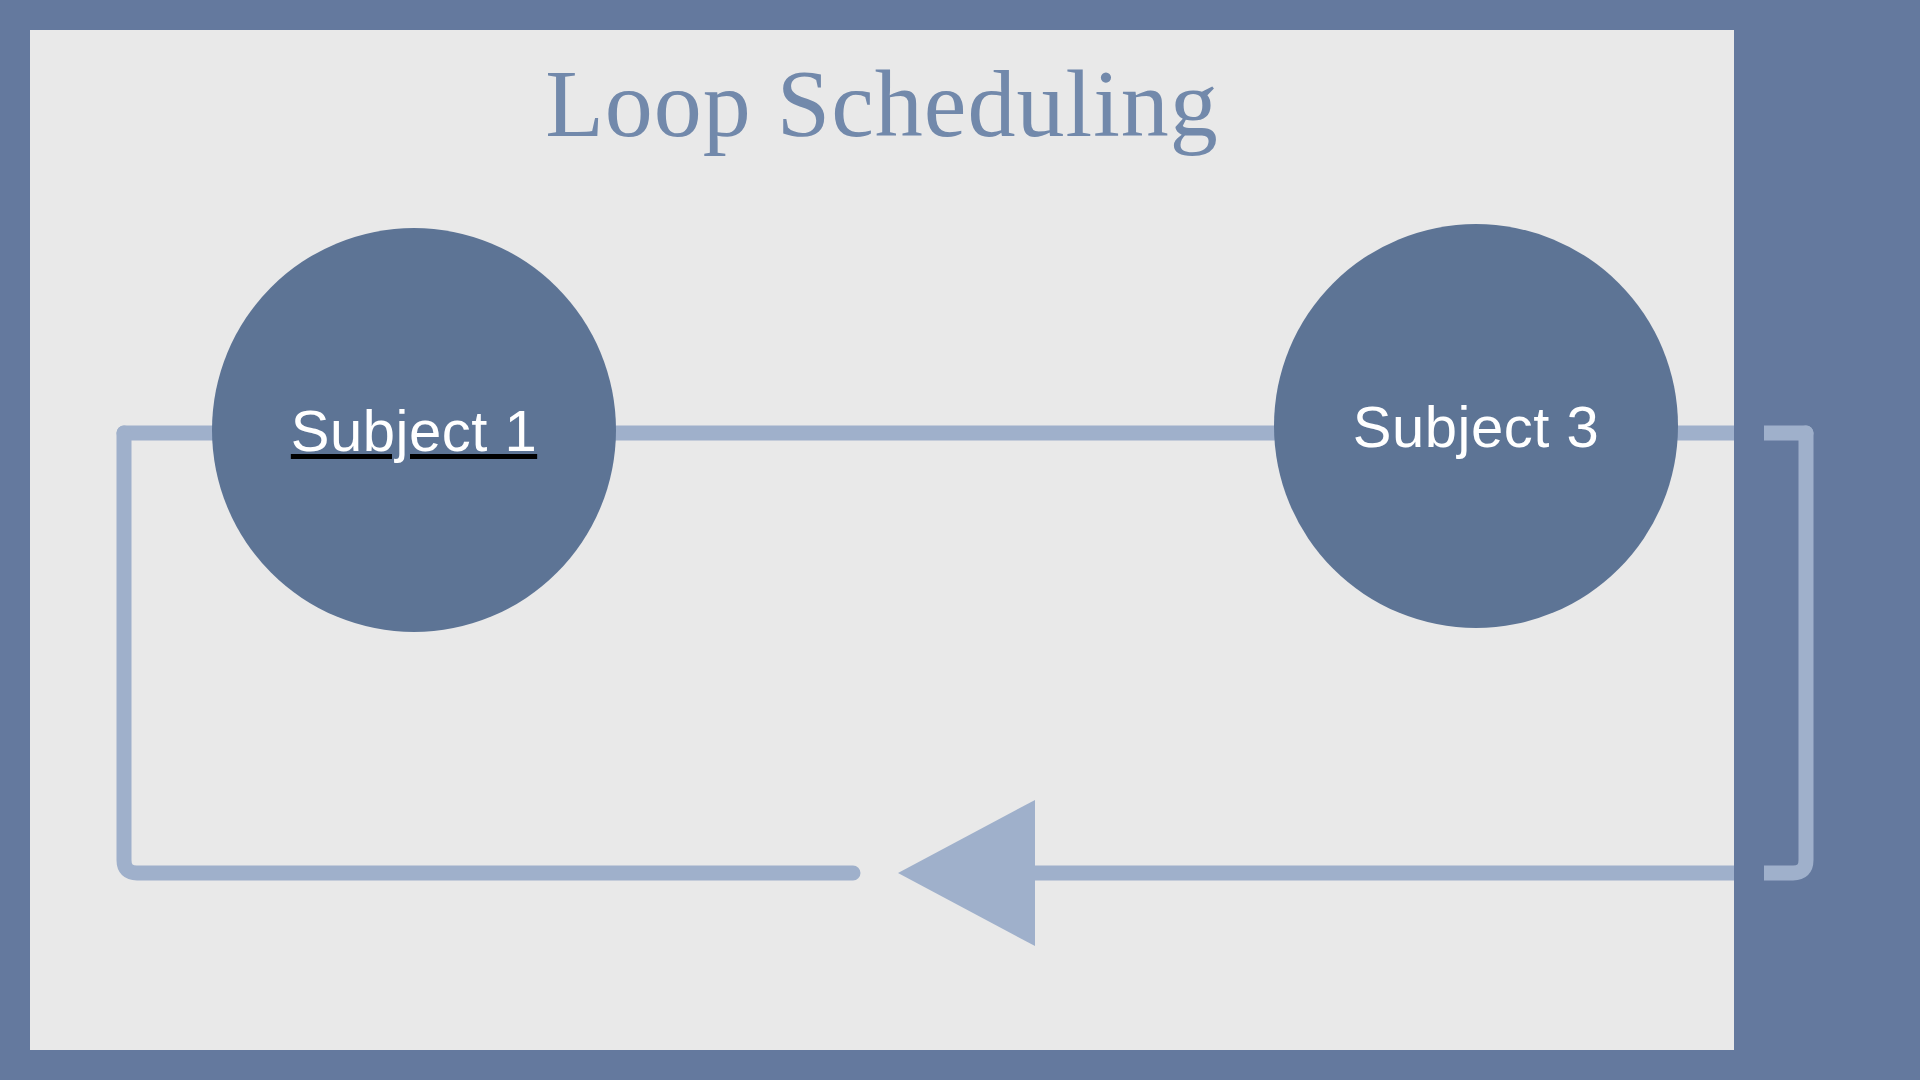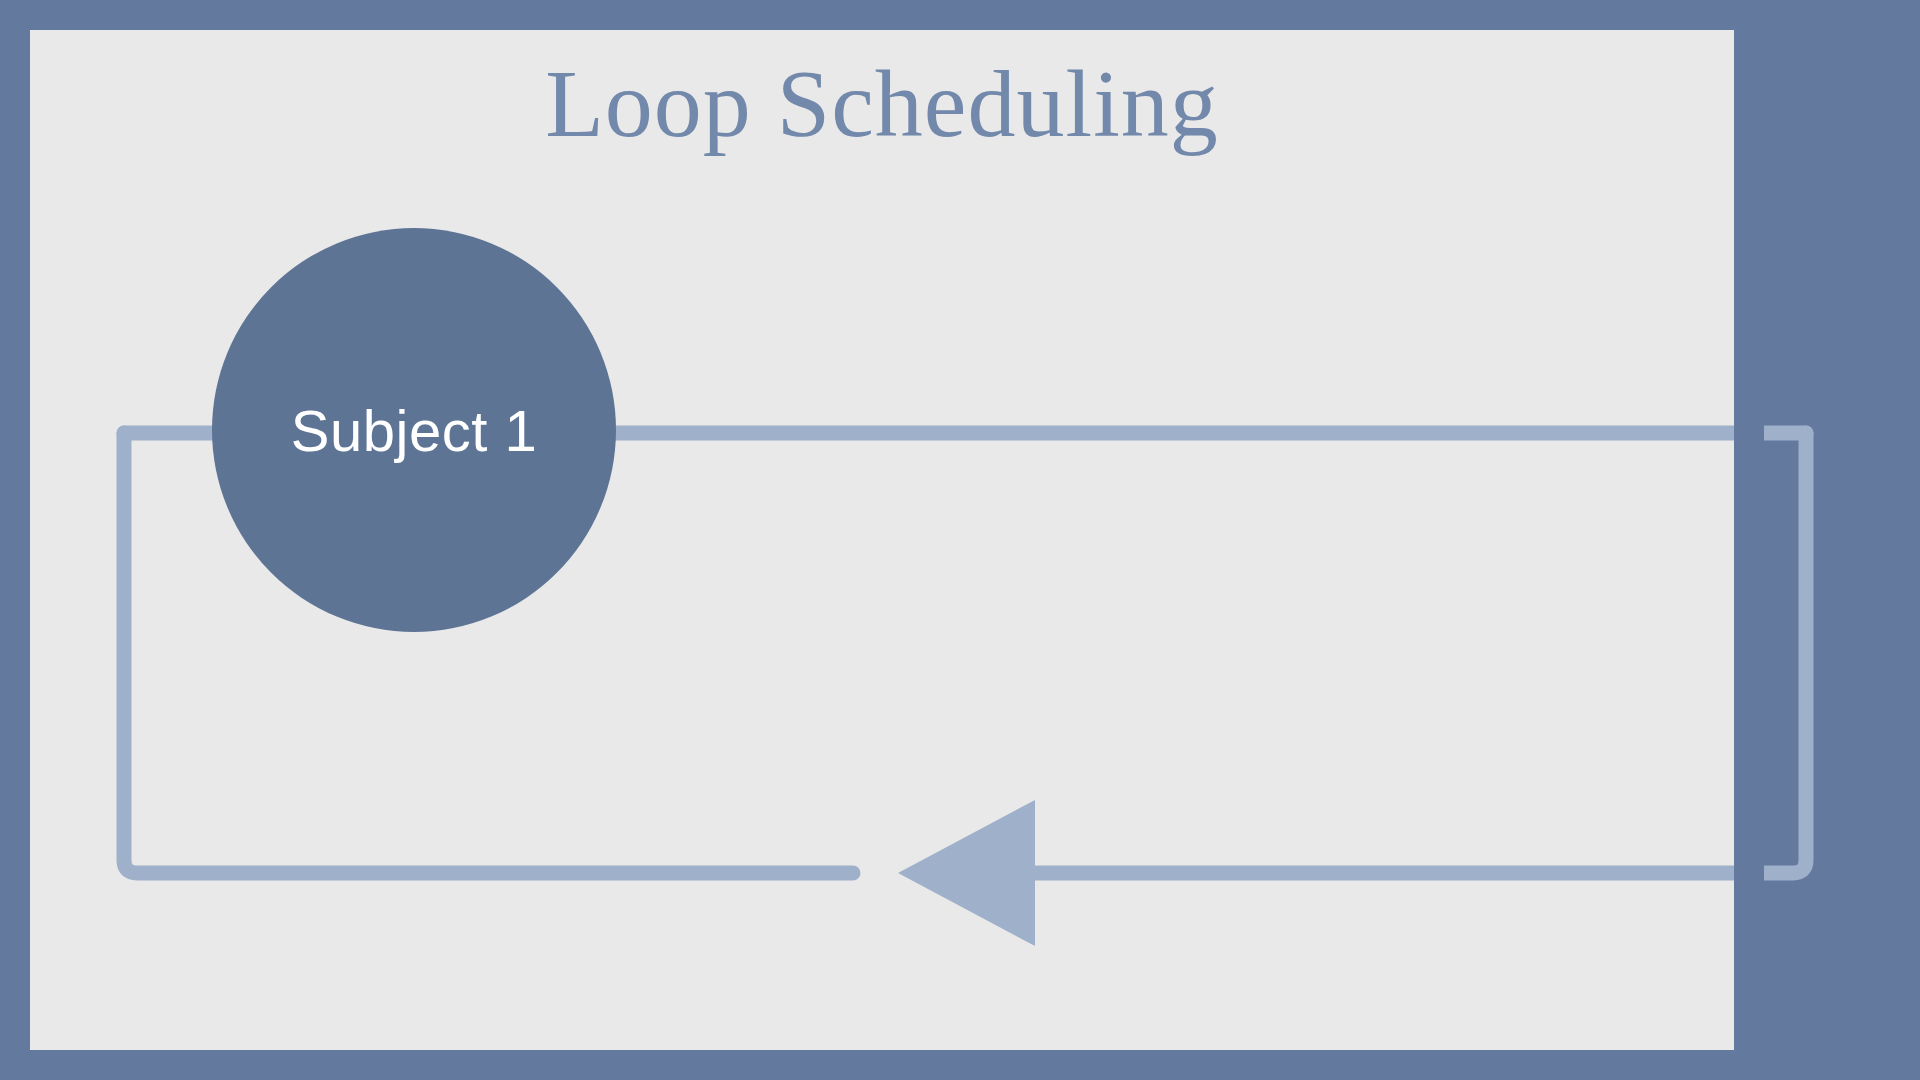--- a/index.html
+++ b/index.html
@@ -74,21 +74,21 @@
     justify-content: center;
     z-index: 3;
   }
   .node-label {
     color: var(--node-text);
     font-size: 58px;
     font-weight: 400;
     letter-spacing: 0.5px;
     white-space: nowrap;
   }
-  .node-1 { left: 212px; top: 228px; }
+  .node-1 { left: 212px; top: 228px; text-decoration: underline; }
   .node-2 { left: 759px; top: 231px; }
   .node-3 { left: 1274px; top: 224px; }
 </style>
 </head>
 <body>
 
 <div class="stage">
 
   <div class="frame-border"></div>
 
@@ -103,14 +103,17 @@
     <path class="wire" d="M 853 873 H 137 Q 124 873 124 860 V 433"></path>
 
     <polygon class="head" points="898,873 1035,800 1035,946"></polygon>
   </svg>
 
   <div class="node node-1">
     <span class="node-label">Subject 1</span>
   </div>
 
 
+  <div class="node node-3">
+    <span class="node-label">Subject 3</span>
+  </div>
 
 </div>
 
 </body></html>

